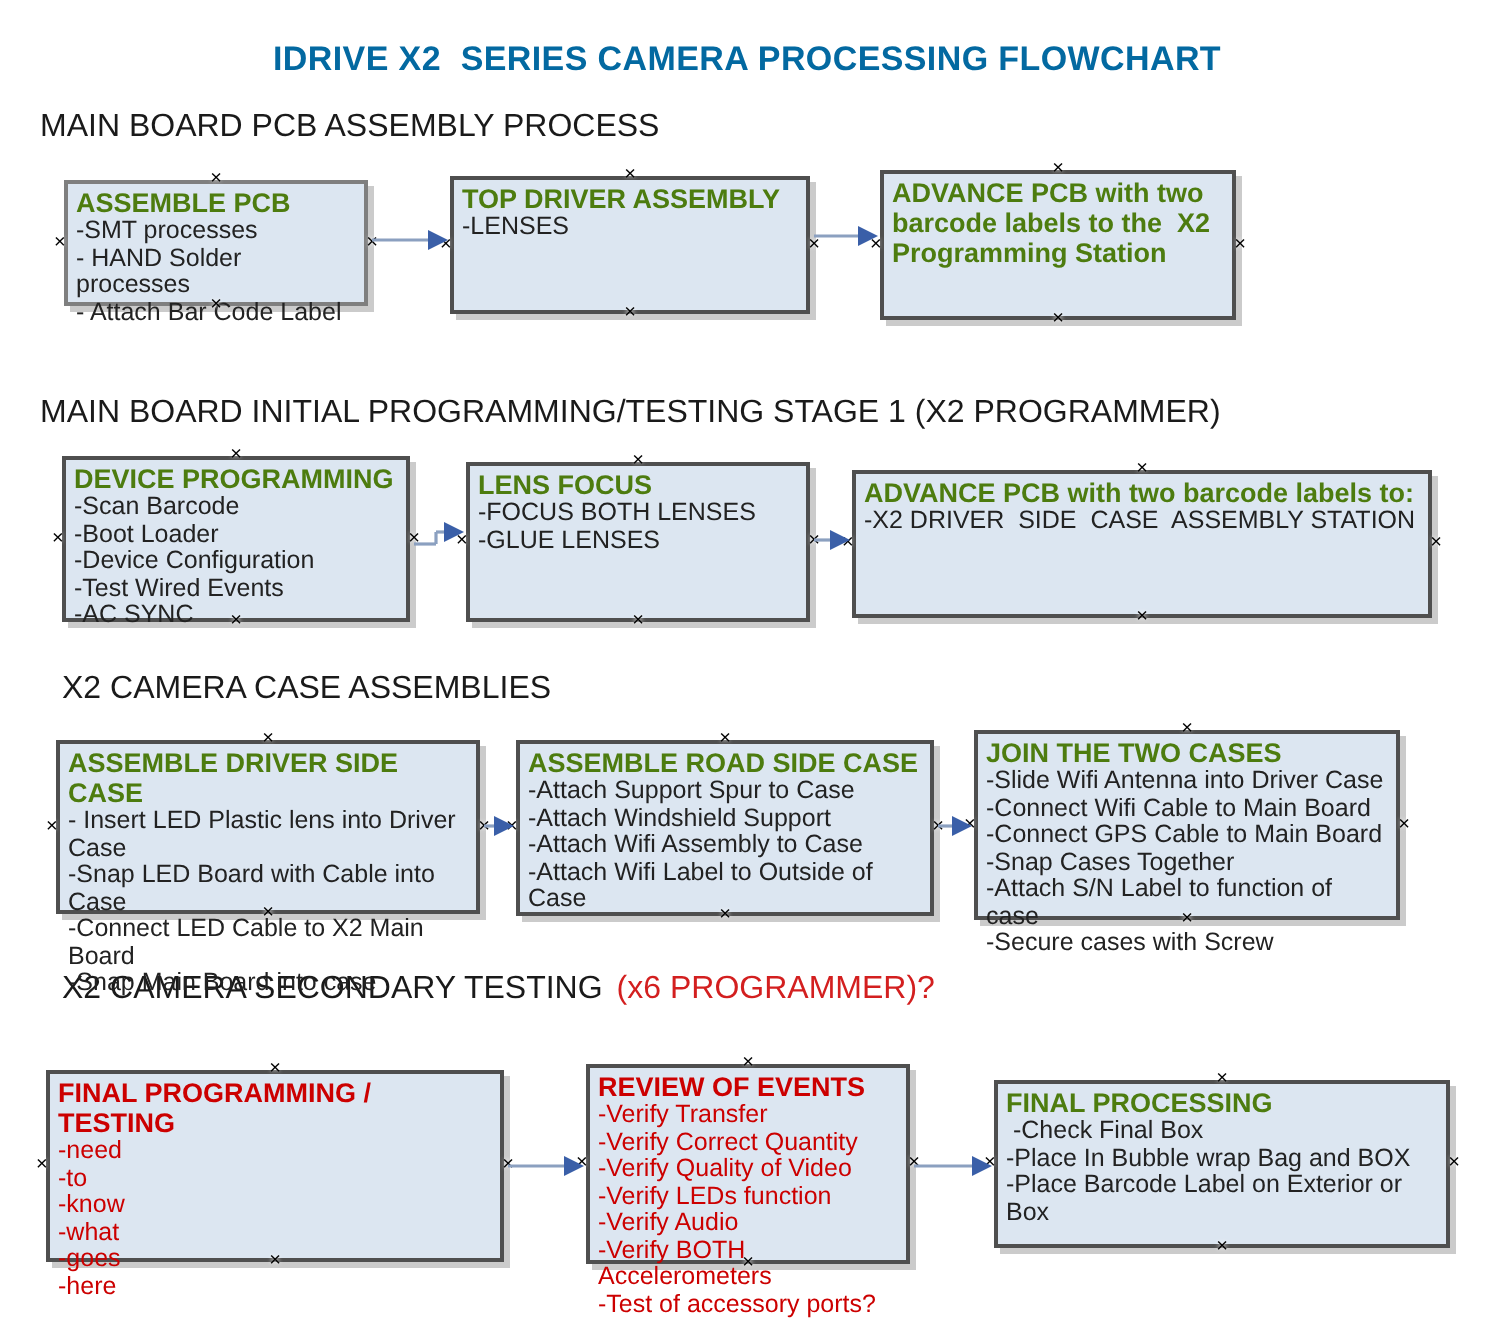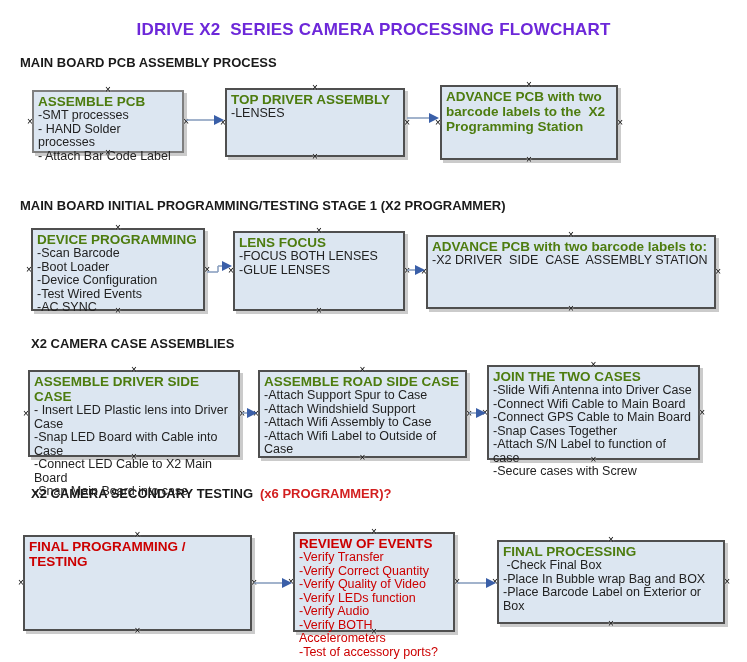--- a/index.html
+++ b/index.html
@@ -6,27 +6,27 @@
   #canvas{
     position:relative;
     width:747px;height:662px;
     background:#ffffff;
     font-family:"Liberation Sans","DejaVu Sans",sans-serif;
     overflow:hidden;
   }
   .page-title{
     position:absolute;left:0;right:0;top:20px;
     text-align:center;
-    font-size:17px;font-weight:bold;color:#6d28d9;
+    font-size:17px;font-weight:bold;color:#0369a1;
     letter-spacing:0.2px;
     white-space:pre;
   }
   .section-heading{
     position:absolute;
-    font-size:13px;font-weight:bold;color:#1a1a1a;
+    font-size:16px;font-weight:normal;color:#1a1a1a;
     white-space:pre;
   }
   .fc-box{
     position:absolute;
     background:#dce6f1;
     border:2px solid #4f4f4f;
     box-shadow:3px 3px 0 rgba(140,140,140,0.45);
     box-sizing:border-box;
     padding:2px 4px 2px 4px;
     overflow:visible;
@@ -175,20 +175,28 @@
         <div class="fc-item">-Secure cases with Screw</div>
       </div>
   <span class="anchor a-top">×</span>
       <span class="anchor a-right">×</span>
       <span class="anchor a-bottom">×</span>
       <span class="anchor a-left">×</span>
     </div>
 
   <div class="fc-box red" style="left:23px;top:535px;width:229px;height:96px">
     <div class="fc-title">FINAL PROGRAMMING / TESTING</div>
+    <div class="fc-items">
+        <div class="fc-item">-need</div>
+        <div class="fc-item">-to</div>
+        <div class="fc-item">-know</div>
+        <div class="fc-item">-what</div>
+        <div class="fc-item">-goes</div>
+        <div class="fc-item">-here</div>
+      </div>
   <span class="anchor a-top">×</span>
       <span class="anchor a-right">×</span>
       <span class="anchor a-bottom">×</span>
       <span class="anchor a-left">×</span>
     </div>
   <div class="fc-box red" style="left:293px;top:532px;width:162px;height:100px">
     <div class="fc-title">REVIEW OF EVENTS</div>
     <div class="fc-items">
         <div class="fc-item">-Verify Transfer</div>
         <div class="fc-item">-Verify Correct Quantity</div>

